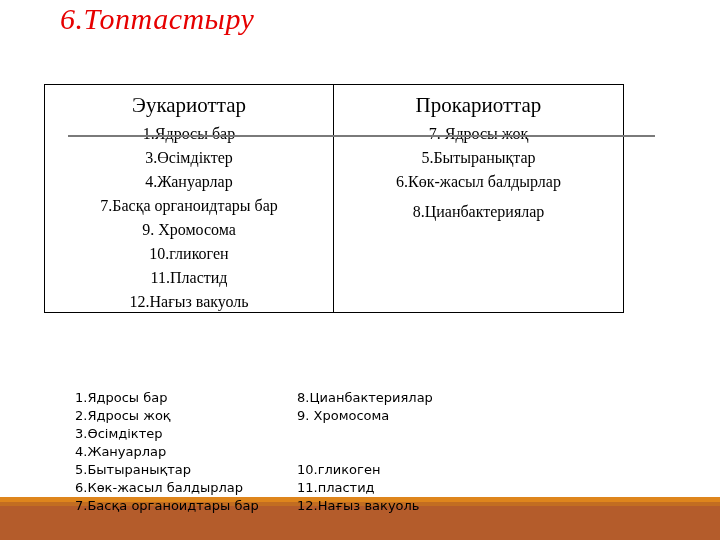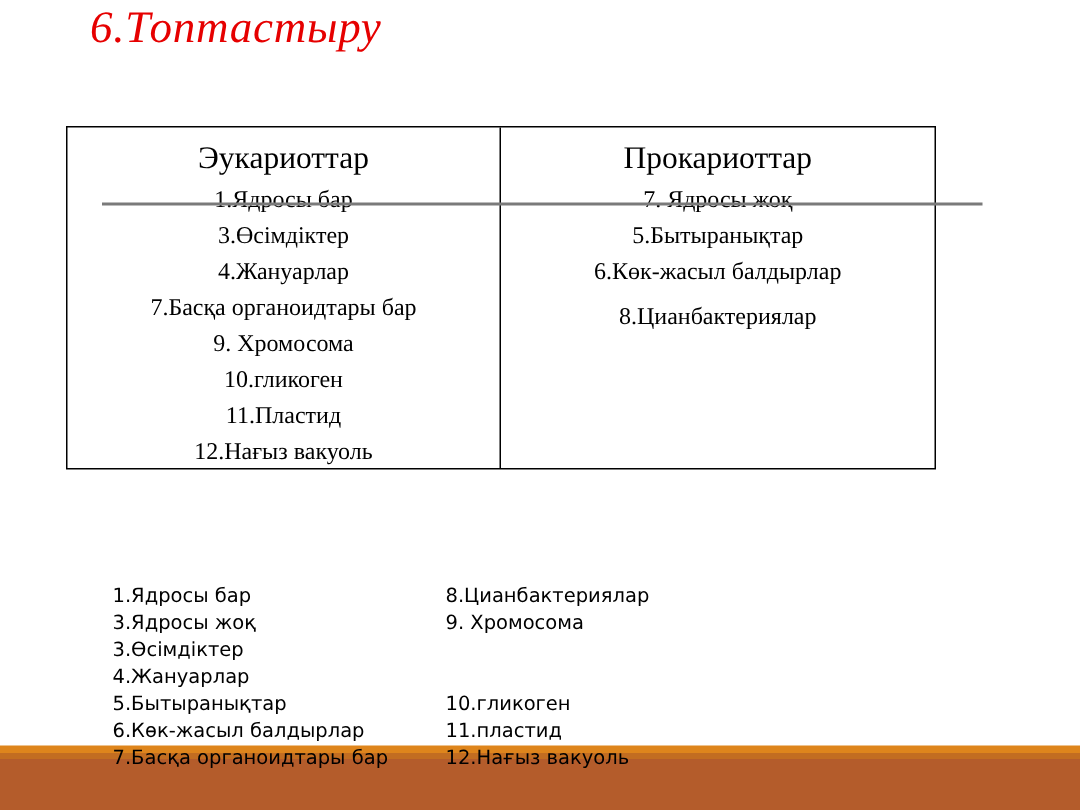--- a/index.html
+++ b/index.html
@@ -113,21 +113,21 @@
         <div>6.Көк-жасыл балдырлар</div>
         <div>8.Цианбактериялар</div>
       </div>
   </div>
 </div>
 
 <div class="strike-line" style="background: rgb(122, 122, 122);"></div>
 
 <div class="answer-list left-list">
     <div>1.Ядросы бар</div>
-    <div>3.Ядросы жоқ</div>
+    <div>2.Ядросы жоқ</div>
     <div>3.Өсімдіктер</div>
     <div>4.Жануарлар</div>
     <div>5.Бытыранықтар</div>
     <div>6.Көк-жасыл балдырлар</div>
     <div>7.Басқа органоидтары бар</div>
   </div>
 
 <div class="answer-list right-list">
   <div>
       <div>8.Цианбактериялар</div>

